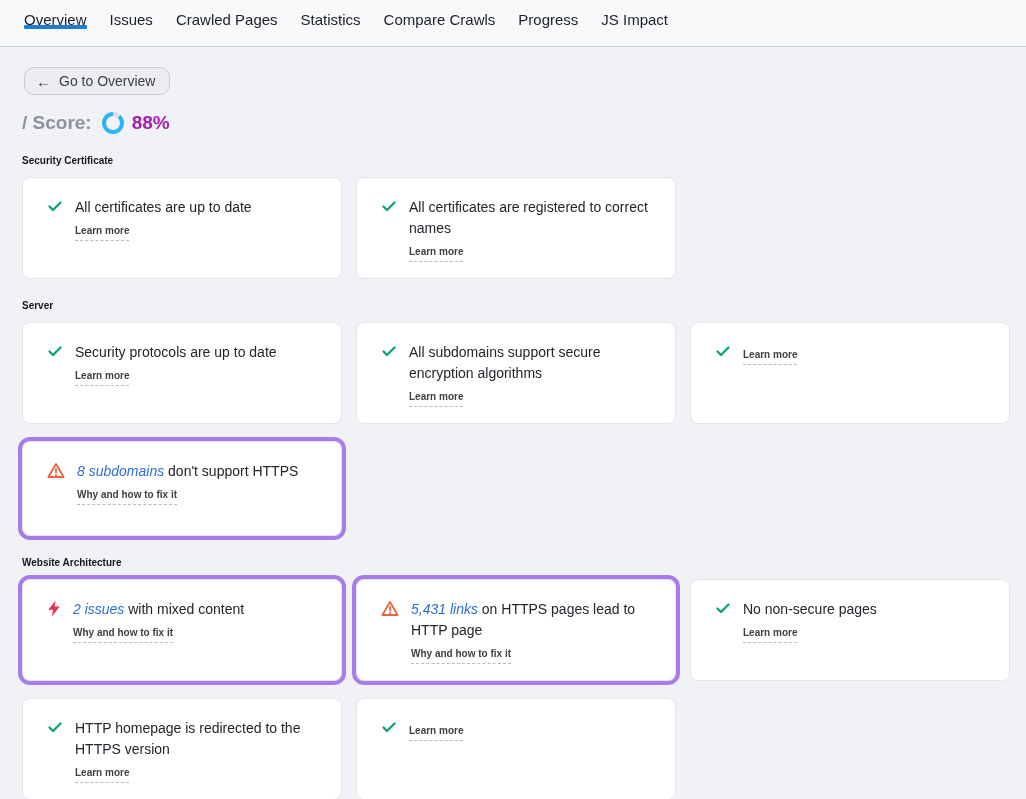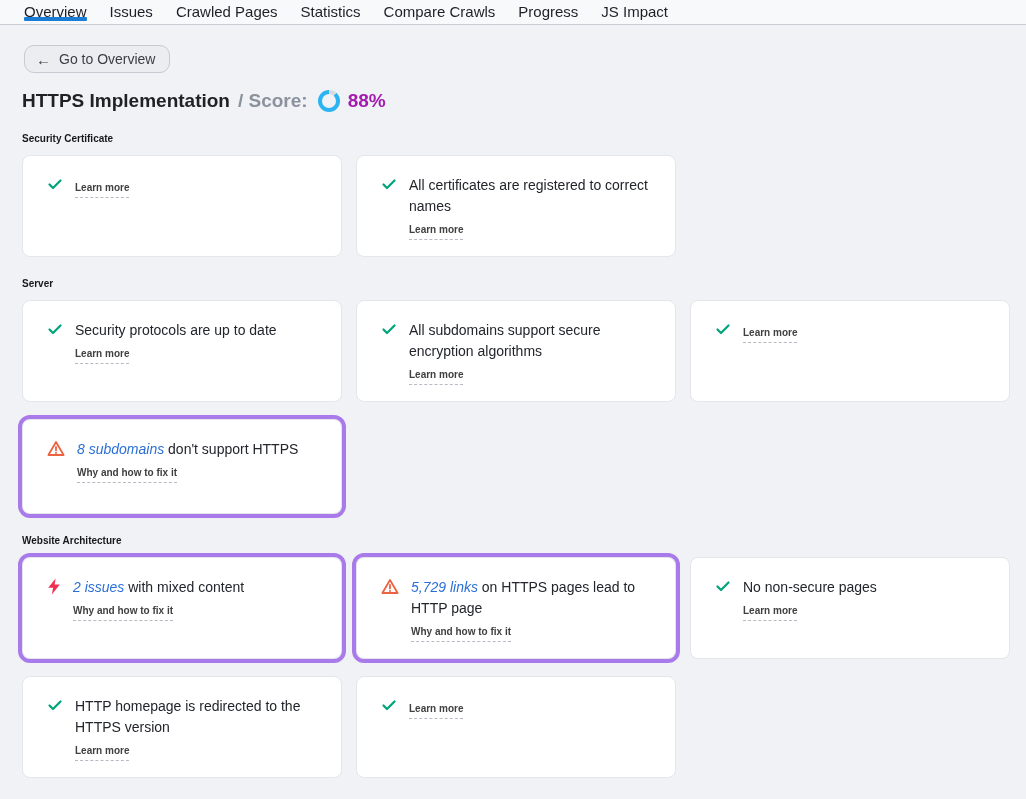--- a/index.html
+++ b/index.html
@@ -6,22 +6,22 @@
   html,body { width:1026px; height:799px; }
   body {
     background:#f1f2f6;
     font-family:"Liberation Sans", sans-serif;
     color:#22252b;
     overflow:hidden;
   }
 
   
   .nav {
-    display:flex; align-items:flex-end; gap:23px;
-    height:25px; padding:4px 24px;
+    display:flex; align-items:flex-start; gap:23px;
+    height:47px; padding:11px 24px;
     background:#f8f9fb;
     border-bottom:1px solid #c8ccd5;
   }
   .tab {
     position:relative;
     display:flex; align-items:center;
     font-size:15px; font-weight:500; color:#1d2027;
     cursor:pointer; white-space:nowrap;
   }
   .tab.active::after {
@@ -107,38 +107,38 @@
 </nav>
 
 <div class="content">
 
   <button class="back-btn">
     <span class="arrow">←</span>
     <span>Go to Overview</span>
   </button>
 
   <div class="page-title">
-    <span class="main">HTTPS Implementation</span>
     <span class="score-label">/ Score:</span>
     <span class="gauge" style="background: conic-gradient(rgb(214, 218, 225) 0deg, rgb(214, 218, 225) 43.2deg, rgb(43, 179, 242) 43.2deg, rgb(43, 179, 242) 360deg);"></span>
     <span class="score-value">88%</span>
   </div>
 
   
   <div class="section-title">Security Certificate</div>
   <div class="card-grid mb">
 
     <div class="card">
       <div class="card-inner">
         <span class="card-icon">
           <svg width="16" height="16" viewBox="0 0 16 16" fill="none">
               <path d="M2.5 8.5 L6 12 L13.5 4.5" stroke="#00a37a" stroke-width="2.2" stroke-linecap="round" stroke-linejoin="round"></path>
             </svg>
         </span>
         <div>
+          <div class="card-text">All certificates are up to date</div>
           <span class="action-link">Learn more</span>
         </div>
       </div>
     </div>
 
     <div class="card">
       <div class="card-inner">
         <span class="card-icon">
           <svg width="16" height="16" viewBox="0 0 16 16" fill="none">
               <path d="M2.5 8.5 L6 12 L13.5 4.5" stroke="#00a37a" stroke-width="2.2" stroke-linecap="round" stroke-linejoin="round"></path>
@@ -237,21 +237,21 @@
     <div class="card highlight">
       <div class="card-inner">
         <span class="card-icon">
           <svg width="18" height="17" viewBox="0 0 18 17" fill="none">
               <path d="M9 2 L16.6 15 H1.4 Z" stroke="#ec6342" stroke-width="1.8" stroke-linejoin="round"></path>
               <path d="M9 6.8 V10.4" stroke="#ec6342" stroke-width="1.8" stroke-linecap="round"></path>
               <circle cx="9" cy="12.9" r="1" fill="#ec6342"></circle>
             </svg>
         </span>
         <div>
-          <div class="card-text"><span class="msg-link">5,729 links</span><span> on HTTPS pages lead to HTTP page</span></div>
+          <div class="card-text"><span class="msg-link">5,431 links</span><span> on HTTPS pages lead to HTTP page</span></div>
           <span class="action-link">Why and how to fix it</span>
         </div>
       </div>
     </div>
 
     <div class="card">
       <div class="card-inner">
         <span class="card-icon">
           <svg width="16" height="16" viewBox="0 0 16 16" fill="none">
               <path d="M2.5 8.5 L6 12 L13.5 4.5" stroke="#00a37a" stroke-width="2.2" stroke-linecap="round" stroke-linejoin="round"></path>

